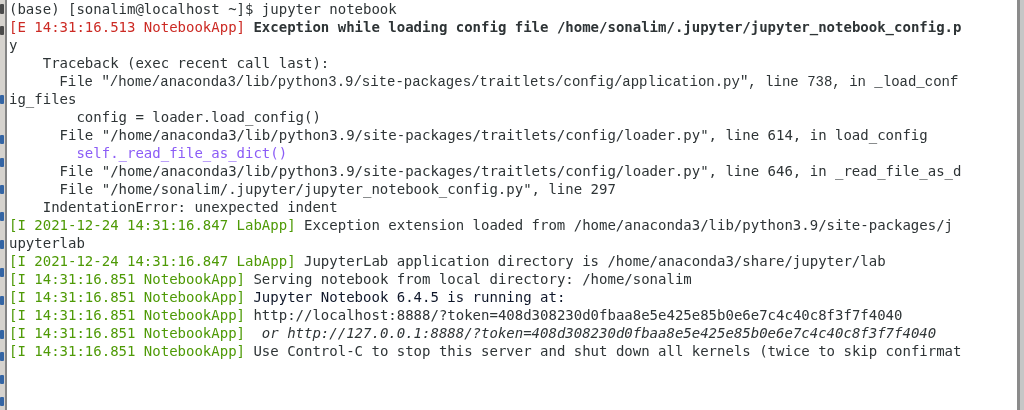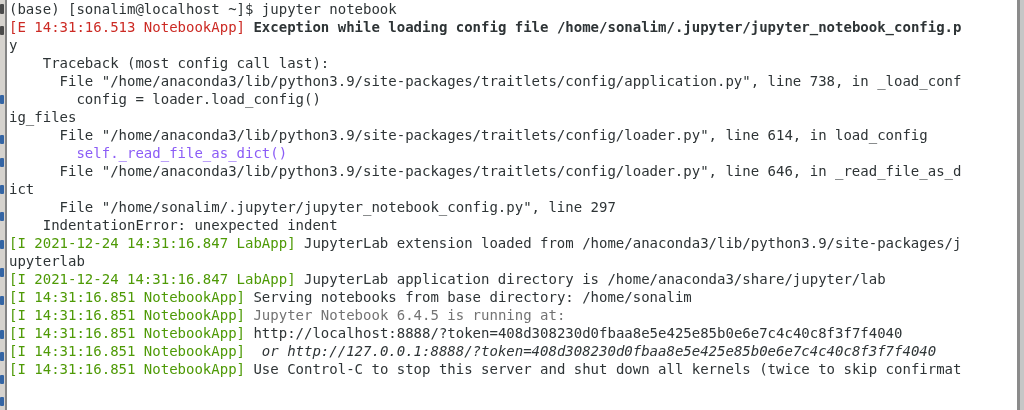--- a/index.html
+++ b/index.html
@@ -67,35 +67,34 @@
     <div class="frag blue" style="top:330px; height:9px;"></div>
     <div class="frag blue" style="top:352px; height:9px;"></div>
     <div class="frag blue" style="top:375px; height:9px;"></div>
     <div class="frag blue" style="top:397px; height:9px;"></div>
   </div>
 
   <div class="screen" id="screen">
       <div class="line"><span style="color: rgb(46, 52, 54);">(base) [sonalim@localhost ~]$ jupyter notebook</span></div>
       <div class="line"><span style="color: rgb(204, 42, 36); margin-top: 27px;">[E 14:31:16.513 NotebookApp]</span><span style="color: rgb(46, 52, 54); font-weight: bold;"> Exception while loading config file /home/sonalim/.jupyter/jupyter_notebook_config.p</span></div>
       <div class="line"><span style="color: rgb(46, 52, 54);">y</span></div>
-      <div class="line"><span style="color: rgb(46, 52, 54);">    Traceback (most config call last):</span></div>
-      <div class="line"><span style="color: rgb(46, 52, 54);">      File "/home/anaconda3/lib/python3.9/site-packages/traitlets/config/application.py", line 738, in _load_conf</span></div>
+      <div class="line"><span style="color: rgb(46, 52, 54);">    Traceback (exec recent call last):</span></div>
+      <div class="line"><span style="color: rgb(46, 52, 54); font-family: Liberation Mono, monospace;">      File "/home/anaconda3/lib/python3.9/site-packages/traitlets/config/application.py", line 738, in _load_conf</span></div>
+      <div class="line"><span style="color: rgb(46, 52, 54);">ig_files</span></div>
       <div class="line"><span style="color: rgb(46, 52, 54);">        config = loader.load_config()</span></div>
-      <div class="line"><span style="color: rgb(46, 52, 54);">ig_files</span></div>
       <div class="line"><span style="color: rgb(46, 52, 54);">      File "/home/anaconda3/lib/python3.9/site-packages/traitlets/config/loader.py", line 614, in load_config</span></div>
       <div class="line"><span style="color: #8b5cf6;">        self._read_file_as_dict()</span></div>
       <div class="line"><span style="color: rgb(46, 52, 54);">      File "/home/anaconda3/lib/python3.9/site-packages/traitlets/config/loader.py", line 646, in _read_file_as_d</span></div>
-      <div class="line"><span style="color: rgb(46, 52, 54);">ict</span></div>
       <div class="line"><span style="color: rgb(46, 52, 54);">      File "/home/sonalim/.jupyter/jupyter_notebook_config.py", line 297</span></div>
       <div class="line"><span style="color: rgb(46, 52, 54);">    IndentationError: unexpected indent</span></div>
-      <div class="line"><span style="color: rgb(78, 154, 6);">[I 2021-12-24 14:31:16.847 LabApp]</span><span style="color: rgb(46, 52, 54);"> JupyterLab extension loaded from /home/anaconda3/lib/python3.9/site-packages/j</span></div>
+      <div class="line"><span style="color: rgb(78, 154, 6);">[I 2021-12-24 14:31:16.847 LabApp]</span><span style="color: rgb(46, 52, 54);"> Exception extension loaded from /home/anaconda3/lib/python3.9/site-packages/j</span></div>
       <div class="line"><span style="color: rgb(46, 52, 54);">upyterlab</span></div>
       <div class="line"><span style="color: rgb(78, 154, 6);">[I 2021-12-24 14:31:16.847 LabApp]</span><span style="color: rgb(46, 52, 54);"> JupyterLab application directory is /home/anaconda3/share/jupyter/lab</span></div>
-      <div class="line"><span style="color: rgb(78, 154, 6);">[I 14:31:16.851 NotebookApp]</span><span style="color: rgb(46, 52, 54);"> Serving notebooks from base directory: /home/sonalim</span></div>
-      <div class="line"><span style="color: rgb(78, 154, 6);">[I 14:31:16.851 NotebookApp]</span><span style="color: #737373;"> Jupyter Notebook 6.4.5 is running at:</span></div>
+      <div class="line"><span style="color: rgb(78, 154, 6);">[I 14:31:16.851 NotebookApp]</span><span style="color: rgb(46, 52, 54);"> Serving notebook from local directory: /home/sonalim</span></div>
+      <div class="line"><span style="color: rgb(78, 154, 6);">[I 14:31:16.851 NotebookApp]</span><span style="color: #0f172a;"> Jupyter Notebook 6.4.5 is running at:</span></div>
       <div class="line"><span style="color: rgb(78, 154, 6);">[I 14:31:16.851 NotebookApp]</span><span style="color: rgb(46, 52, 54);"> http://localhost:8888/?token=408d308230d0fbaa8e5e425e85b0e6e7c4c40c8f3f7f4040</span></div>
       <div class="line"><span style="color: rgb(78, 154, 6);">[I 14:31:16.851 NotebookApp]</span><span style="color: rgb(46, 52, 54); font-style: italic;">  or http://127.0.0.1:8888/?token=408d308230d0fbaa8e5e425e85b0e6e7c4c40c8f3f7f4040</span></div>
       <div class="line"><span style="color: rgb(78, 154, 6);">[I 14:31:16.851 NotebookApp]</span><span style="color: rgb(46, 52, 54);"> Use Control-C to stop this server and shut down all kernels (twice to skip confirmat</span></div>
     </div>
 
   <div class="right-edge"></div>
 
 </div>
 
 </body></html>

